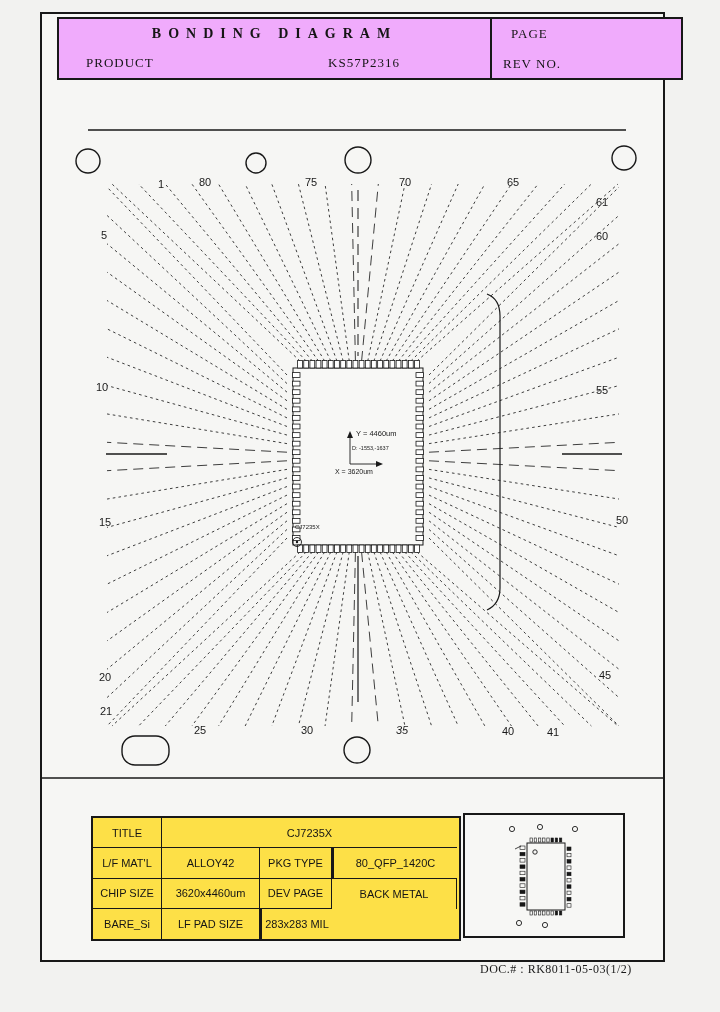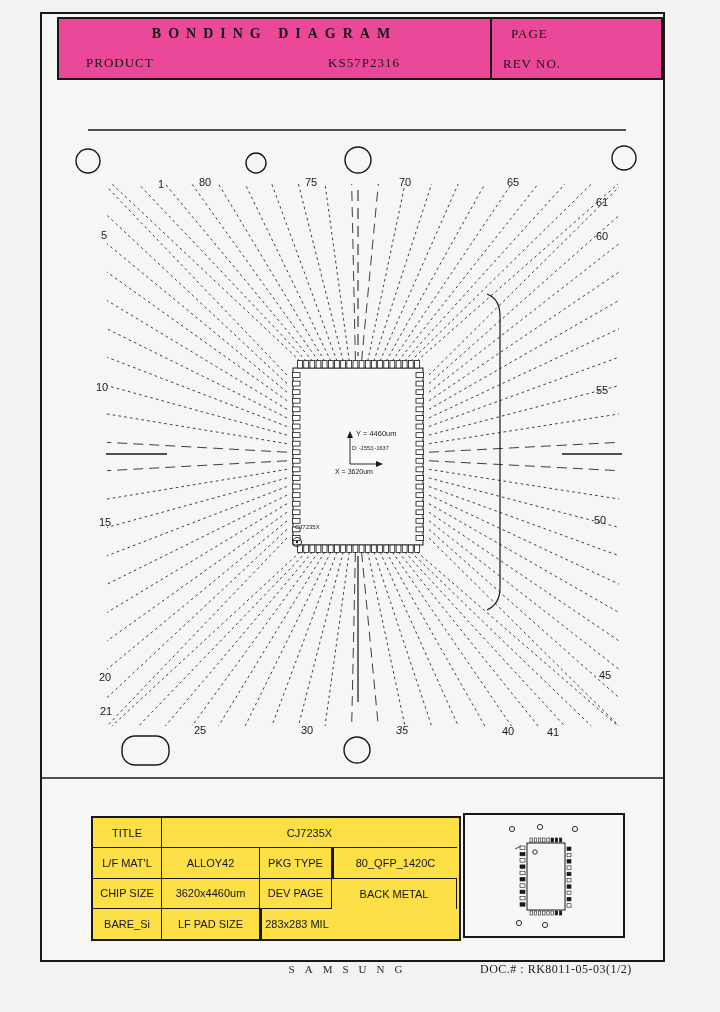--- a/index.html
+++ b/index.html
@@ -2,21 +2,21 @@
 <html><head>
 <meta charset="utf-8">
 <style>
   html,body{margin:0;padding:0;background:#e6e6e4;}
   .screen{position:relative;width:720px;height:1012px;background:#f2f2f0;
           font-family:"Liberation Sans",sans-serif;color:#151515;overflow:hidden;}
   .page-border{position:absolute;left:40px;top:12px;width:621px;height:946px;
                border:2px solid #181818;background:#f6f6f4;}
   
   .header{position:absolute;left:57px;top:17px;width:602px;height:59px;
-          border:2px solid #181818;background:#ec4899;font-family:"Liberation Serif",serif;}
+          border:2px solid #181818;background:#f0abfc;font-family:"Liberation Serif",serif;padding-left:20px;}
   .header-divider{position:absolute;left:431px;top:0;bottom:0;width:2px;background:#181818;}
   .hdr-title{position:absolute;left:0;top:7px;width:431px;text-align:center;
              font-size:14px;font-weight:bold;letter-spacing:7px;}
   .hdr-product{position:absolute;left:27px;top:36px;font-size:13px;letter-spacing:1px;}
   .hdr-prodval{position:absolute;left:230px;top:36px;width:150px;text-align:center;
                font-size:13px;letter-spacing:1px;}
   .hdr-page{position:absolute;left:452px;top:7px;font-size:13px;letter-spacing:1px;}
   .hdr-rev{position:absolute;left:444px;top:37px;font-size:13px;letter-spacing:1px;}
   
   #diagram-svg{position:absolute;left:0;top:0;}
@@ -257,21 +257,21 @@
 
   <div id="pin-layer">
       <span class="pin-num" style="left: 158px; top: 178px;">1</span>
       <span class="pin-num" style="left: 199px; top: 176px;">80</span>
       <span class="pin-num" style="left: 305px; top: 176px;">75</span>
       <span class="pin-num" style="left: 399px; top: 176px;">70</span>
       <span class="pin-num" style="left: 507px; top: 176px;">65</span>
       <span class="pin-num" style="left: 596px; top: 196px;">61</span>
       <span class="pin-num" style="left: 596px; top: 230px;">60</span>
       <span class="pin-num" style="left: 596px; top: 384px;">55</span>
-      <span class="pin-num" style="left: 594px; top: 514px;">50</span>
+      <span class="pin-num" style="left: 616px; top: 514px;">50</span>
       <span class="pin-num" style="left: 599px; top: 669px;">45</span>
       <span class="pin-num" style="left: 547px; top: 726px;">41</span>
       <span class="pin-num" style="left: 502px; top: 725px;">40</span>
       <span class="pin-num" style="left: 396px; top: 724px; font-style: italic;">35</span>
       <span class="pin-num" style="left: 301px; top: 724px;">30</span>
       <span class="pin-num" style="left: 194px; top: 724px;">25</span>
       <span class="pin-num" style="left: 100px; top: 705px;">21</span>
       <span class="pin-num" style="left: 99px; top: 671px;">20</span>
       <span class="pin-num" style="left: 99px; top: 516px;">15</span>
       <span class="pin-num" style="left: 96px; top: 381px;">10</span>
@@ -344,16 +344,15 @@
         <circle cx="47" cy="14" r="2.6" fill="none" stroke="#181818" stroke-width="0.9"></circle>
         <circle cx="75" cy="12" r="2.6" fill="none" stroke="#181818" stroke-width="0.9"></circle>
         <circle cx="110" cy="14" r="2.6" fill="none" stroke="#181818" stroke-width="0.9"></circle>
         <circle cx="54" cy="108" r="2.6" fill="none" stroke="#181818" stroke-width="0.9"></circle>
         <circle cx="80" cy="110" r="2.6" fill="none" stroke="#181818" stroke-width="0.9"></circle>
         <circle cx="70" cy="37" r="2.2" fill="none" stroke="#181818" stroke-width="0.9"></circle>
         <line x1="50" y1="34" x2="56" y2="31" stroke="#181818" stroke-width="0.8"></line>
       </svg>
   </div>
 
-  <div class="brand">SAMSUNG</div>
   <div class="doc-no">DOC.# : RK8011-05-03(1/2)</div>
 
 </div>
 
 </body></html>

